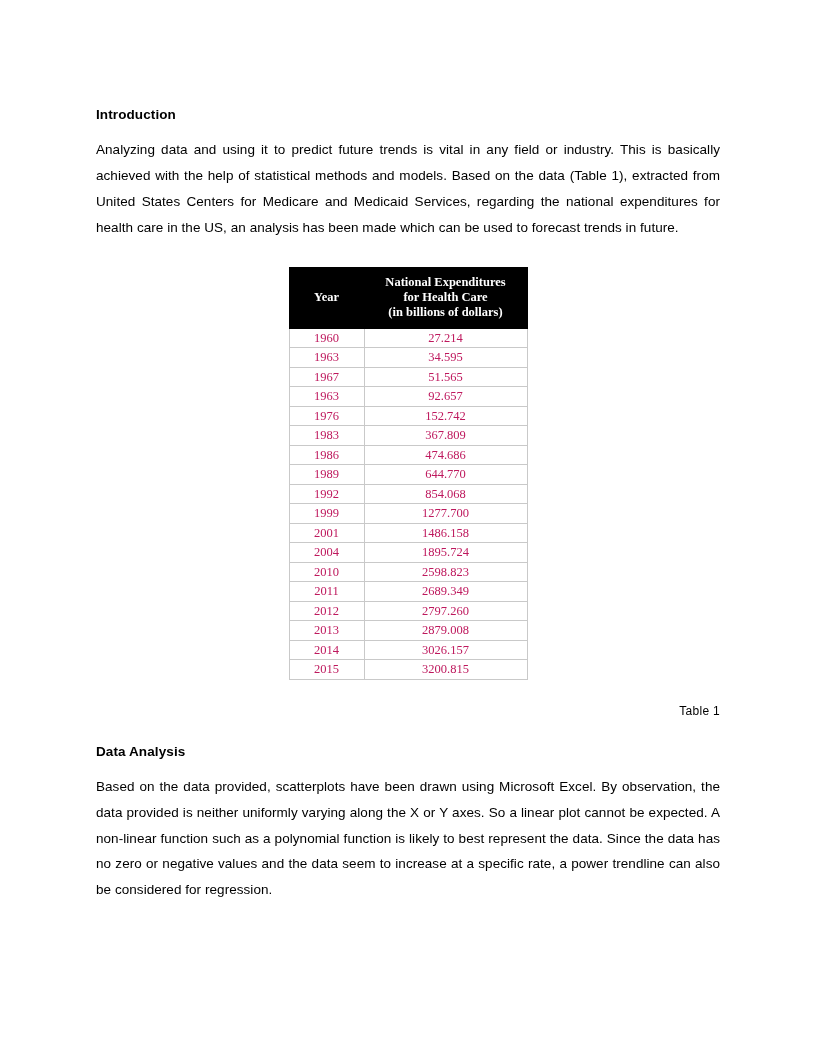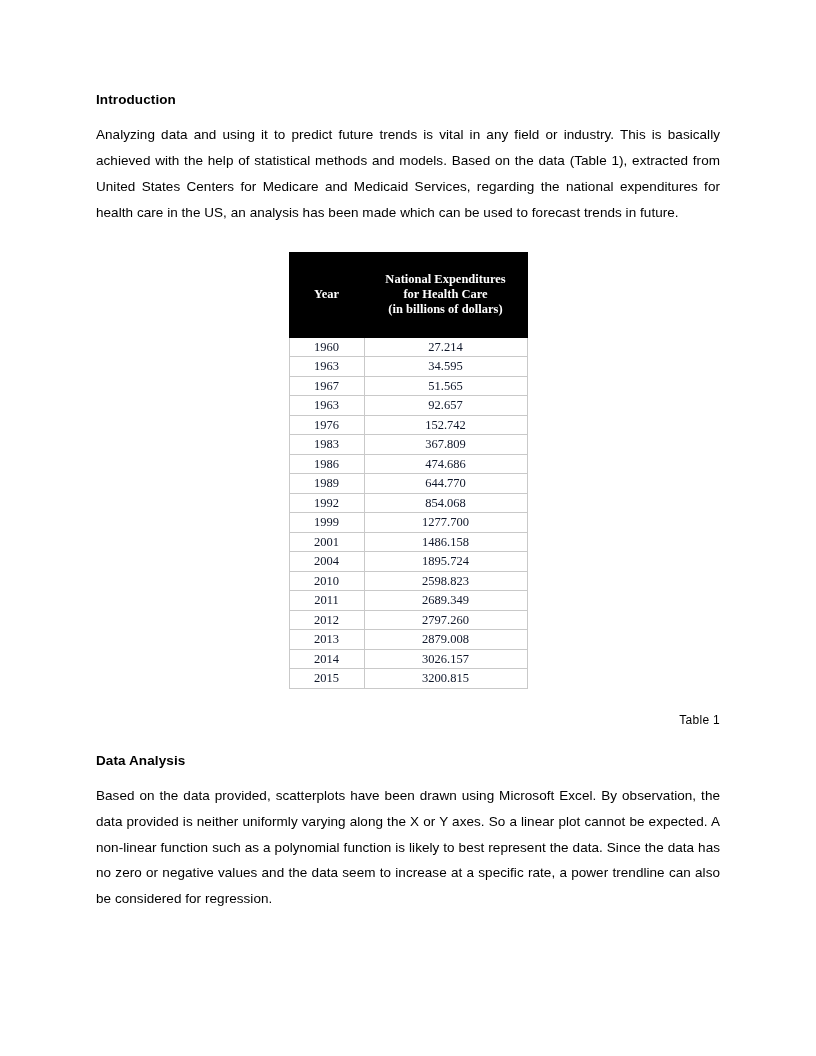--- a/index.html
+++ b/index.html
@@ -14,20 +14,21 @@
     color: #000000;
     position: relative;
     overflow: hidden;
   }
   .page {
     width: 816px;
     height: 804px;
     box-sizing: border-box;
     padding: 92px 96px 60px 96px;
     position: relative;
+    margin-top: 15px;
   }
   .heading {
     font-size: 13.5px;
     font-weight: bold;
     letter-spacing: 0.1px;
     margin: 0 0 14px 0;
     line-height: 1.2;
   }
   .para {
     font-size: 13.5px;
@@ -51,39 +52,39 @@
     font-size: 12.5px;
     background: #ffffff;
     border: 1px solid #b8b8b8;
   }
   table.data-table th {
     background: #000000;
     color: #ffffff;
     font-weight: bold;
     font-size: 12.5px;
     text-align: center;
-    padding: 19px 6px;
+    padding: 7px 6px;
     border: 1px solid #000000;
     line-height: 1.22;
   }
   table.data-table th.year-col {
     width: 62px;
     vertical-align: middle;
   }
   table.data-table th.exp-col {
     width: 150px;
     vertical-align: middle;
   }
   table.data-table td {
     border: 1px solid #c9c9c9;
     text-align: center;
     padding: 1px 4px;
     font-size: 12.5px;
     line-height: 1.32;
-    color: #0f172a;
+    color: #be185d;
   }
   table.data-table td.year-cell { width: 62px; }
   table.data-table td.exp-cell { width: 150px; font-family: Liberation Serif, serif; }
   .table-caption {
     text-align: right;
     font-size: 12px;
     margin-top: 24px;
     letter-spacing: 0.3px;
   }
 </style>

